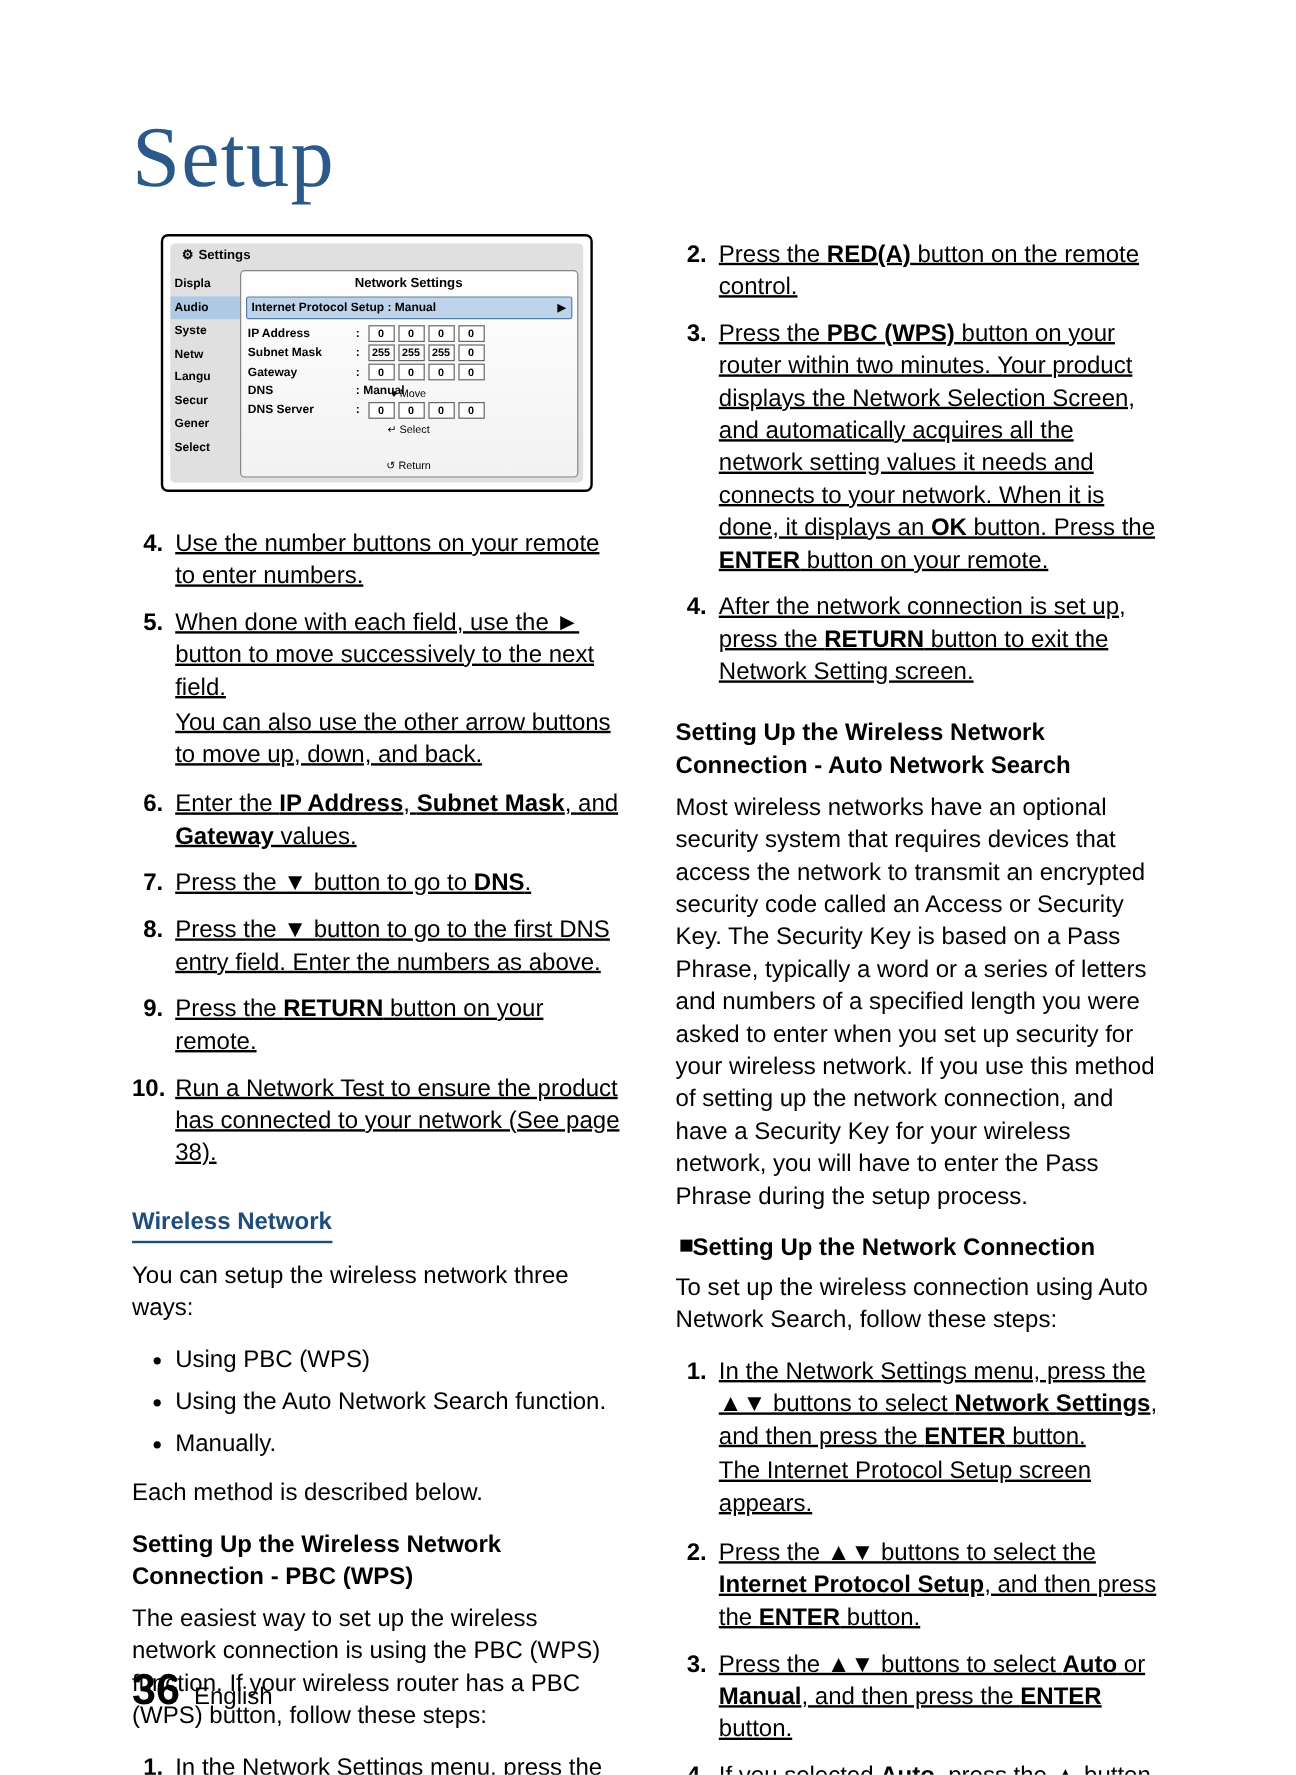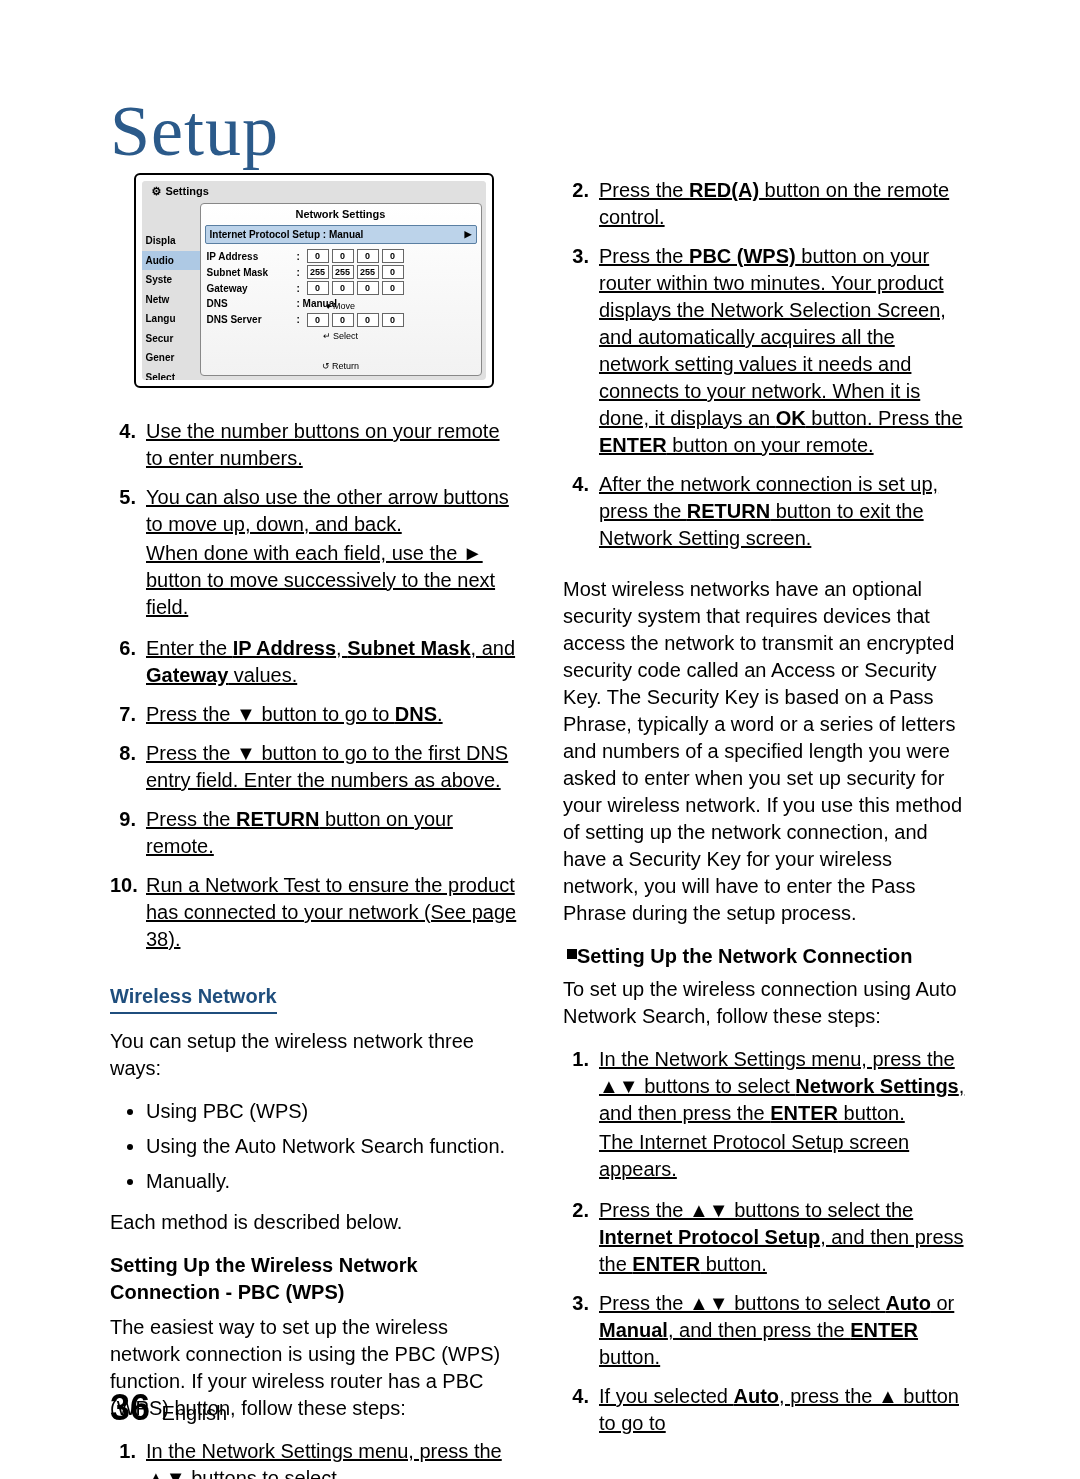--- a/index.html
+++ b/index.html
@@ -11,20 +11,21 @@
     color: #000;
     padding: 90px 110px 60px 110px;
     position: relative;
   }
   .page-title {
     font-family: "Times New Roman", serif;
     font-weight: 300;
     font-size: 72px;
     color: #2b5a8a;
     letter-spacing: 1px;
+    margin-bottom: 22px;
   }
   .columns {
     display: flex;
     gap: 46px;
   }
   .col {
     width: 50%;
     font-size: 20px;
     line-height: 1.35;
   }
@@ -58,21 +59,20 @@
   .panel-body {
     display: flex;
     height: calc(100% - 20px);
   }
   .side-menu {
     width: 58px;
     background: #e0e0e0;
     font-size: 10px;
     font-weight: bold;
     padding-top: 4px;
-    margin-top: 26px;
   }
   .side-menu div {
     padding: 3px 4px;
     white-space: nowrap;
     overflow: hidden;
   }
   .side-menu .side-audio { background: #aec9e4; }
   .main-dialog {
     flex: 1;
     background: linear-gradient(#fff, #f2f2f2);
@@ -290,22 +290,22 @@
     </div>
 
     <ol class="main-list">
       <li>
           <span class="num">4.</span>
         <div class="li-body">Use the number buttons on your remote to enter numbers.</div>
         </li>
       <li>
           <span class="num">5.</span>
         <div class="li-body">
+          <p>When done with each field, use the ► button to move successively to the next field.</p>
           <p>You can also use the other arrow buttons to move up, down, and back.</p>
-          <p>When done with each field, use the ► button to move successively to the next field.</p>
         </div>
         </li>
       <li>
           <span class="num">6.</span>
         <div class="li-body"><span>Enter the </span><b>IP Address</b><span>, </span><b>Subnet Mask</b><span>, and </span><b>Gateway</b><span> values.</span></div>
         </li>
       <li>
           <span class="num">7.</span>
         <div class="li-body"><span>Press the ▼ button to go to </span><b>DNS</b><span>.</span></div>
         </li>
@@ -355,20 +355,21 @@
       <li>
           <span class="num">3.</span>
         <div class="li-body"><span>Press the </span><b>PBC (WPS)</b><span> button on your router within two minutes. Your product displays the Network Selection Screen, and automatically acquires all the network setting values it needs and connects to your network. When it is done, it displays an </span><b>OK</b><span> button. Press the </span><b>ENTER</b><span> button on your remote.</span></div>
         </li>
       <li>
           <span class="num">4.</span>
         <div class="li-body"><span>After the network connection is set up, press the </span><b>RETURN</b><span> button to exit the Network Setting screen.</span></div>
         </li>
     </ol>
 
+    <div class="bold-heading">Setting Up the Wireless Network Connection - Auto Network Search</div>
     <p class="para">Most wireless networks have an optional security system that requires devices that access the network to transmit an encrypted security code called an Access or Security Key. The Security Key is based on a Pass Phrase, typically a word or a series of letters and numbers of a specified length you were asked to enter when you set up security for your wireless network. If you use this method of setting up the network connection, and have a Security Key for your wireless network, you will have to enter the Pass Phrase during the setup process.</p>
 
     <div class="sq-bullet-row">
       <div class="sq-bullet"></div>
       <div>Setting Up the Network Connection</div>
     </div>
     <p class="para">To set up the wireless connection using Auto Network Search, follow these steps:</p>
 
     <ol class="main-list">
       <li>

